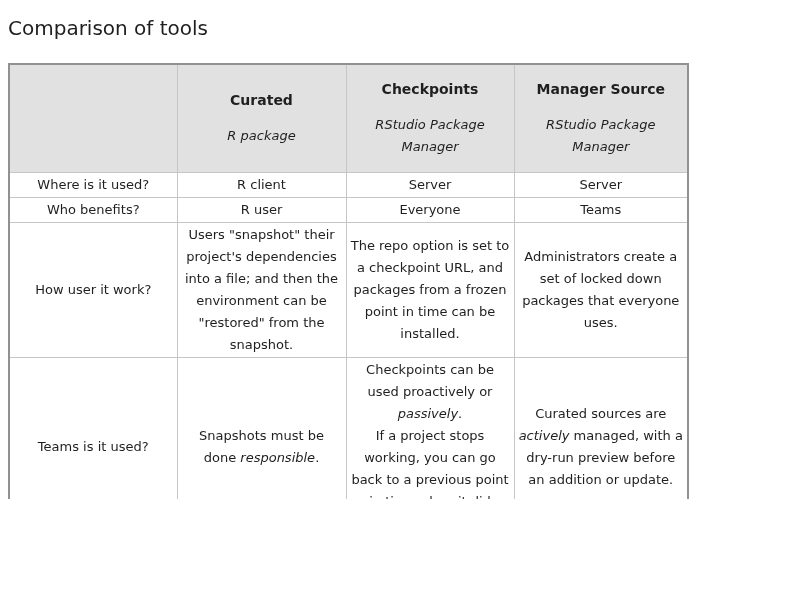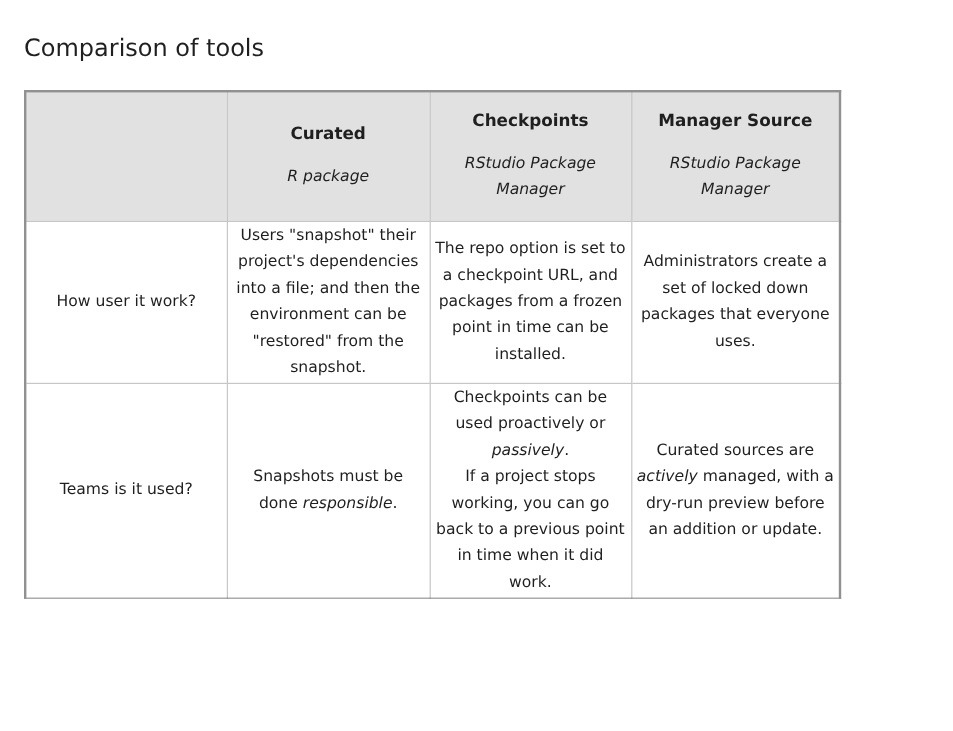--- a/index.html
+++ b/index.html
@@ -12,21 +12,21 @@
   html, body {
     margin: 0;
     padding: 0;
     background: #ffffff;
     font-family: "DejaVu Sans", "Liberation Sans", sans-serif;
     color: var(--text);
   }
   .page {
     width: 794px;
     height: 499px;
-    padding: 20px;
+    padding: 8px;
     overflow: hidden;
   }
   h1.page-title {
     font-size: 20px;
     font-weight: normal;
     margin: 8px 0 23px 0;
     color: var(--text);
     letter-spacing: 0px;
   }
   table.comparison {
@@ -94,20 +94,32 @@
           <div class="h-sub">RStudio Package Manager</div>
         </th>
         <th>
           <div class="h-title">Manager Source</div>
           <div class="h-sub">RStudio Package Manager</div>
         </th>
       </tr>
     </thead>
     <tbody>
         <tr>
+          <th class="row-label">Where is it used?</th>
+          <td>R client</td>
+          <td>Server</td>
+          <td>Server</td>
+        </tr>
+        <tr>
+          <th class="row-label">Who benefits?</th>
+          <td>R user</td>
+          <td>Everyone</td>
+          <td>Teams</td>
+        </tr>
+        <tr>
           <th class="row-label">How user it work?</th>
           <td>Users "snapshot" their project's dependencies into a file; and then the environment can be "restored" from the snapshot.</td>
           <td>The repo option is set to a checkpoint URL, and packages from a frozen point in time can be installed.</td>
           <td>Administrators create a set of locked down packages that everyone uses.</td>
         </tr>
         <tr>
           <th class="row-label">Teams is it used?</th>
           <td>Snapshots must be done <i>responsible</i>.</td>
           <td>Checkpoints can be used proactively or <i>passively</i>.<br>If a project stops working, you can go back to a previous point in time when it did work.</td>
           <td>Curated sources are <i>actively</i> managed, with a dry-run preview before an addition or update.</td>

